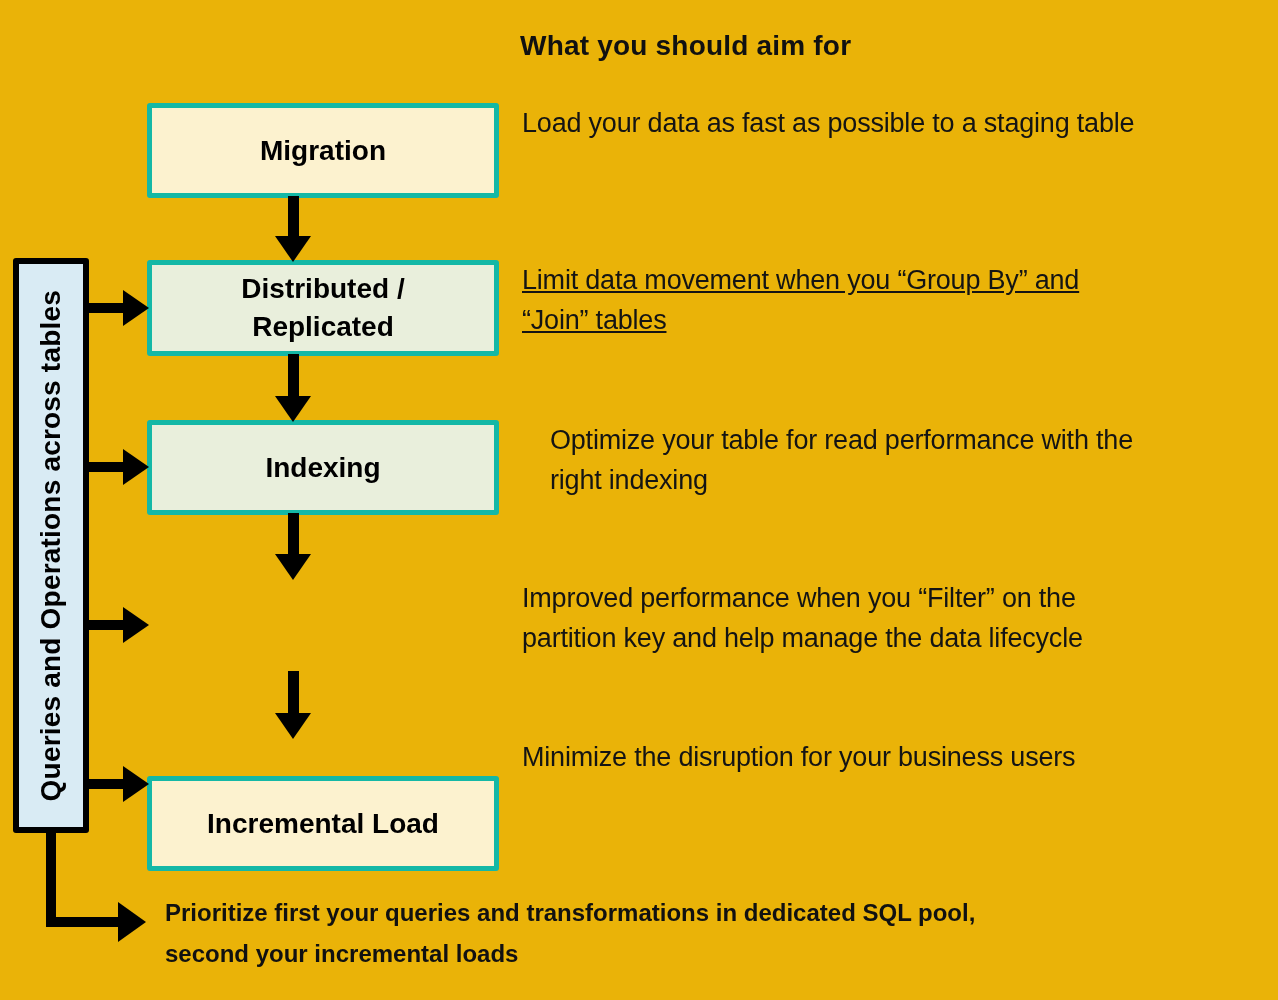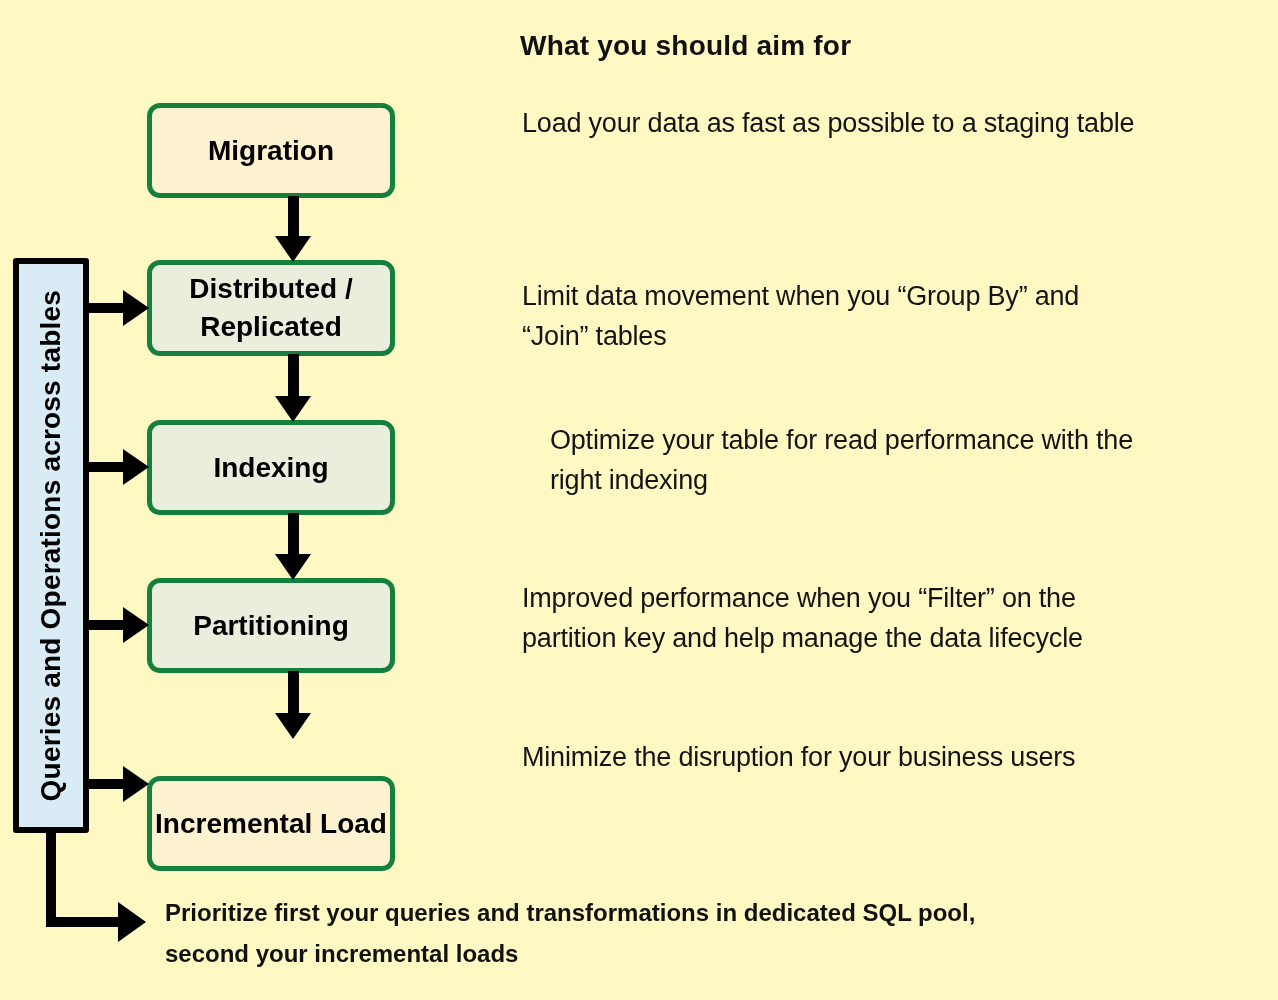--- a/index.html
+++ b/index.html
@@ -1,38 +1,38 @@
 <!DOCTYPE html>
 <html><head>
 <meta charset="utf-8">
 <style>
   html, body { margin: 0; padding: 0; background: #ffffff; }
   #stage {
     position: relative;
     width: 1278px;
     height: 1000px;
-    background: #fef9c3;
+    background: #eab308;
     font-family: "Liberation Sans", sans-serif;
     color: #000000;
     overflow: hidden;
   }
   .abs { position: absolute; }
 
   
   .title {
     left: 520px; top: 30px;
     font-size: 28px; font-weight: bold; color: #111;
     letter-spacing: 0.2px;
   }
 
   
   .box {
-    left: 147px; width: 248px;
-    border: 5px solid #15803d;
-    border-radius: 13px;
+    left: 147px; width: 352px;
+    border: 5px solid #14b8a6;
+    border-radius: 3px;
     box-sizing: border-box;
     display: flex; align-items: center; justify-content: center;
     text-align: center;
     font-size: 28px; font-weight: bold;
     line-height: 38px;
     white-space: pre-line;
   }
   .box.cream { background: #FCF2CF; }
   .box.green { background: #E9EFDC; }
   .box-1 { top: 103px; height: 95px; }
@@ -99,21 +99,21 @@
   
   .desc {
     left: 522px; width: 715px;
     display: flex; 
     font-size: 27px; line-height: 40px;
     color: #141414;
     white-space: pre-line;
     letter-spacing: -0.2px;
   }
   .desc-1 { top: 103px; height: 95px; }
-  .desc-2 { top: 276px; height: 96px; }
+  .desc-2 { top: 260px; height: 96px; text-decoration: underline; }
   .desc-3 { top: 420px; height: 95px; margin-left: 28px; }
   .desc-4 { top: 578px; height: 95px; }
   .desc-5 { top: 737px; height: 95px; }
 
   
   .footer {
     left: 165px; top: 892px; width: 1010px;
     font-size: 24px; font-weight: bold; line-height: 41px;
     white-space: pre-line;
     color: #111;
@@ -133,23 +133,20 @@
   <div class="abs box cream box-1">
     <span>Migration</span>
   </div>
   <div class="abs box green box-3">
     <span>Indexing</span>
   </div>
   <div class="abs box green box-2">
     <span>Distributed /
 Replicated</span>
   </div>
-  <div class="abs box green box-4">
-    <span>Partitioning</span>
-  </div>
   <div class="abs box cream box-5">
     <span>Incremental Load</span>
   </div>
 
   <div class="abs varrow va-1">
     <div class="stem"></div>
     <div class="head"></div>
   </div>
   <div class="abs varrow va-2">
     <div class="stem"></div>

